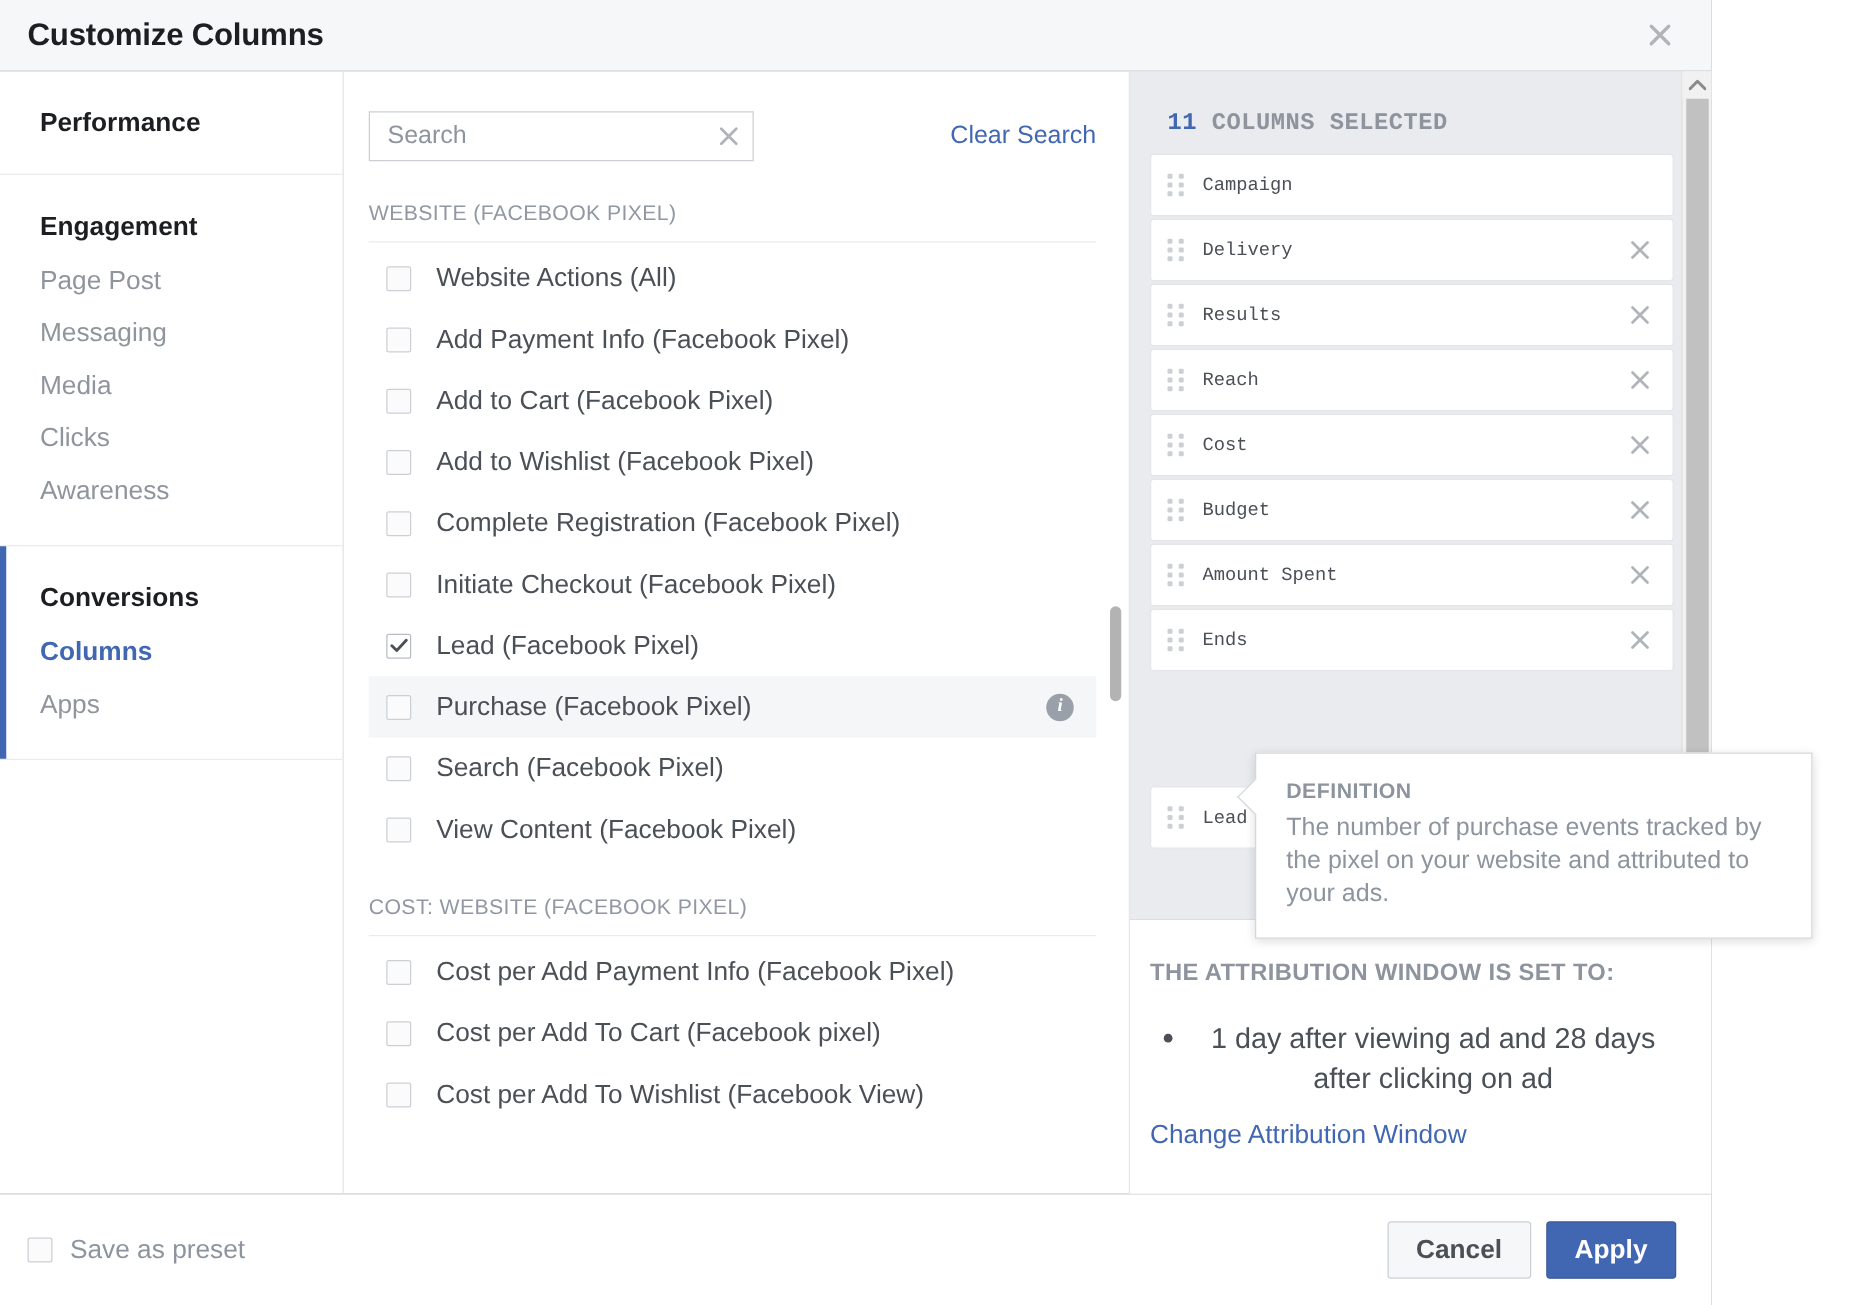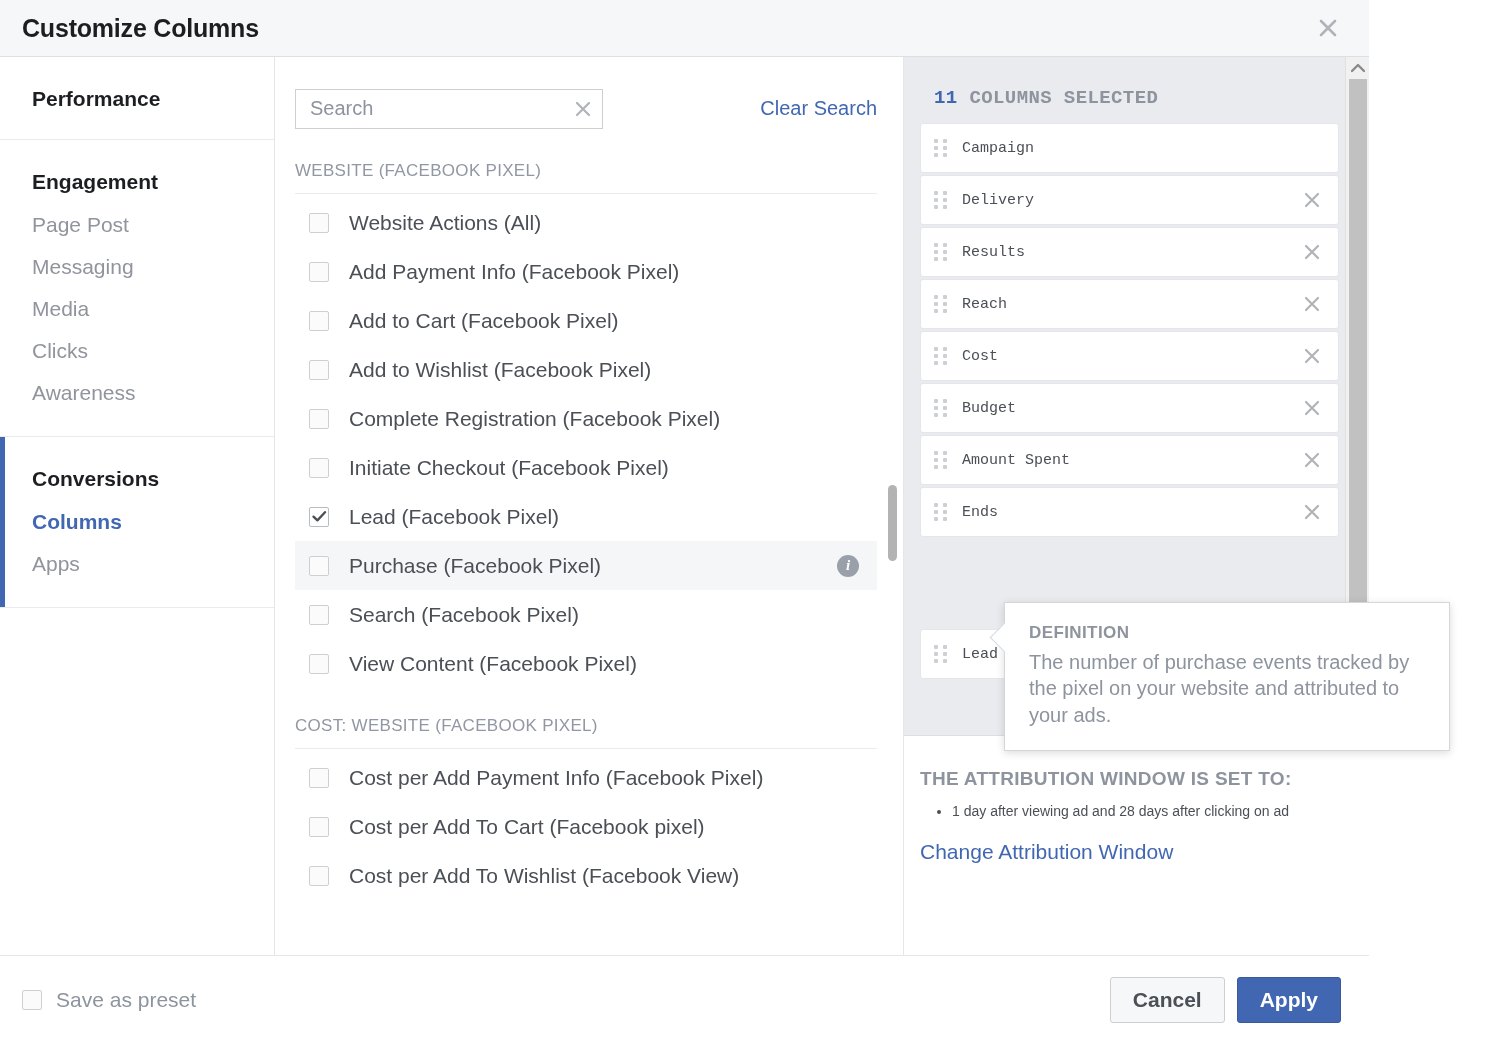--- a/index.html
+++ b/index.html
@@ -311,30 +311,31 @@
     flex: 1 1 auto;
     background: #fff;
     border-top: 1px solid #dcdee3;
     padding: 32px 28px 0 16px;
   }
   .attr-head {
     font-size: 19px;
     font-weight: bold;
     letter-spacing: 0.3px;
     color: #8d949e;
-    margin-bottom: 12px;
+    margin-bottom: 24px;
   }
   .attr-list {
     margin: 0 0 18px 0;
     padding-left: 32px;
   }
   .attr-list li {
-    font-size: 14px;
+    font-size: 23px;
     color: #4b4f56;
     line-height: 1.4;
+    text-align: center;
   }
   .attr-link {
     font-size: 21px;
     color: #4267b2;
     cursor: pointer;
   }
 
   
   .tooltip {
     position: absolute;

